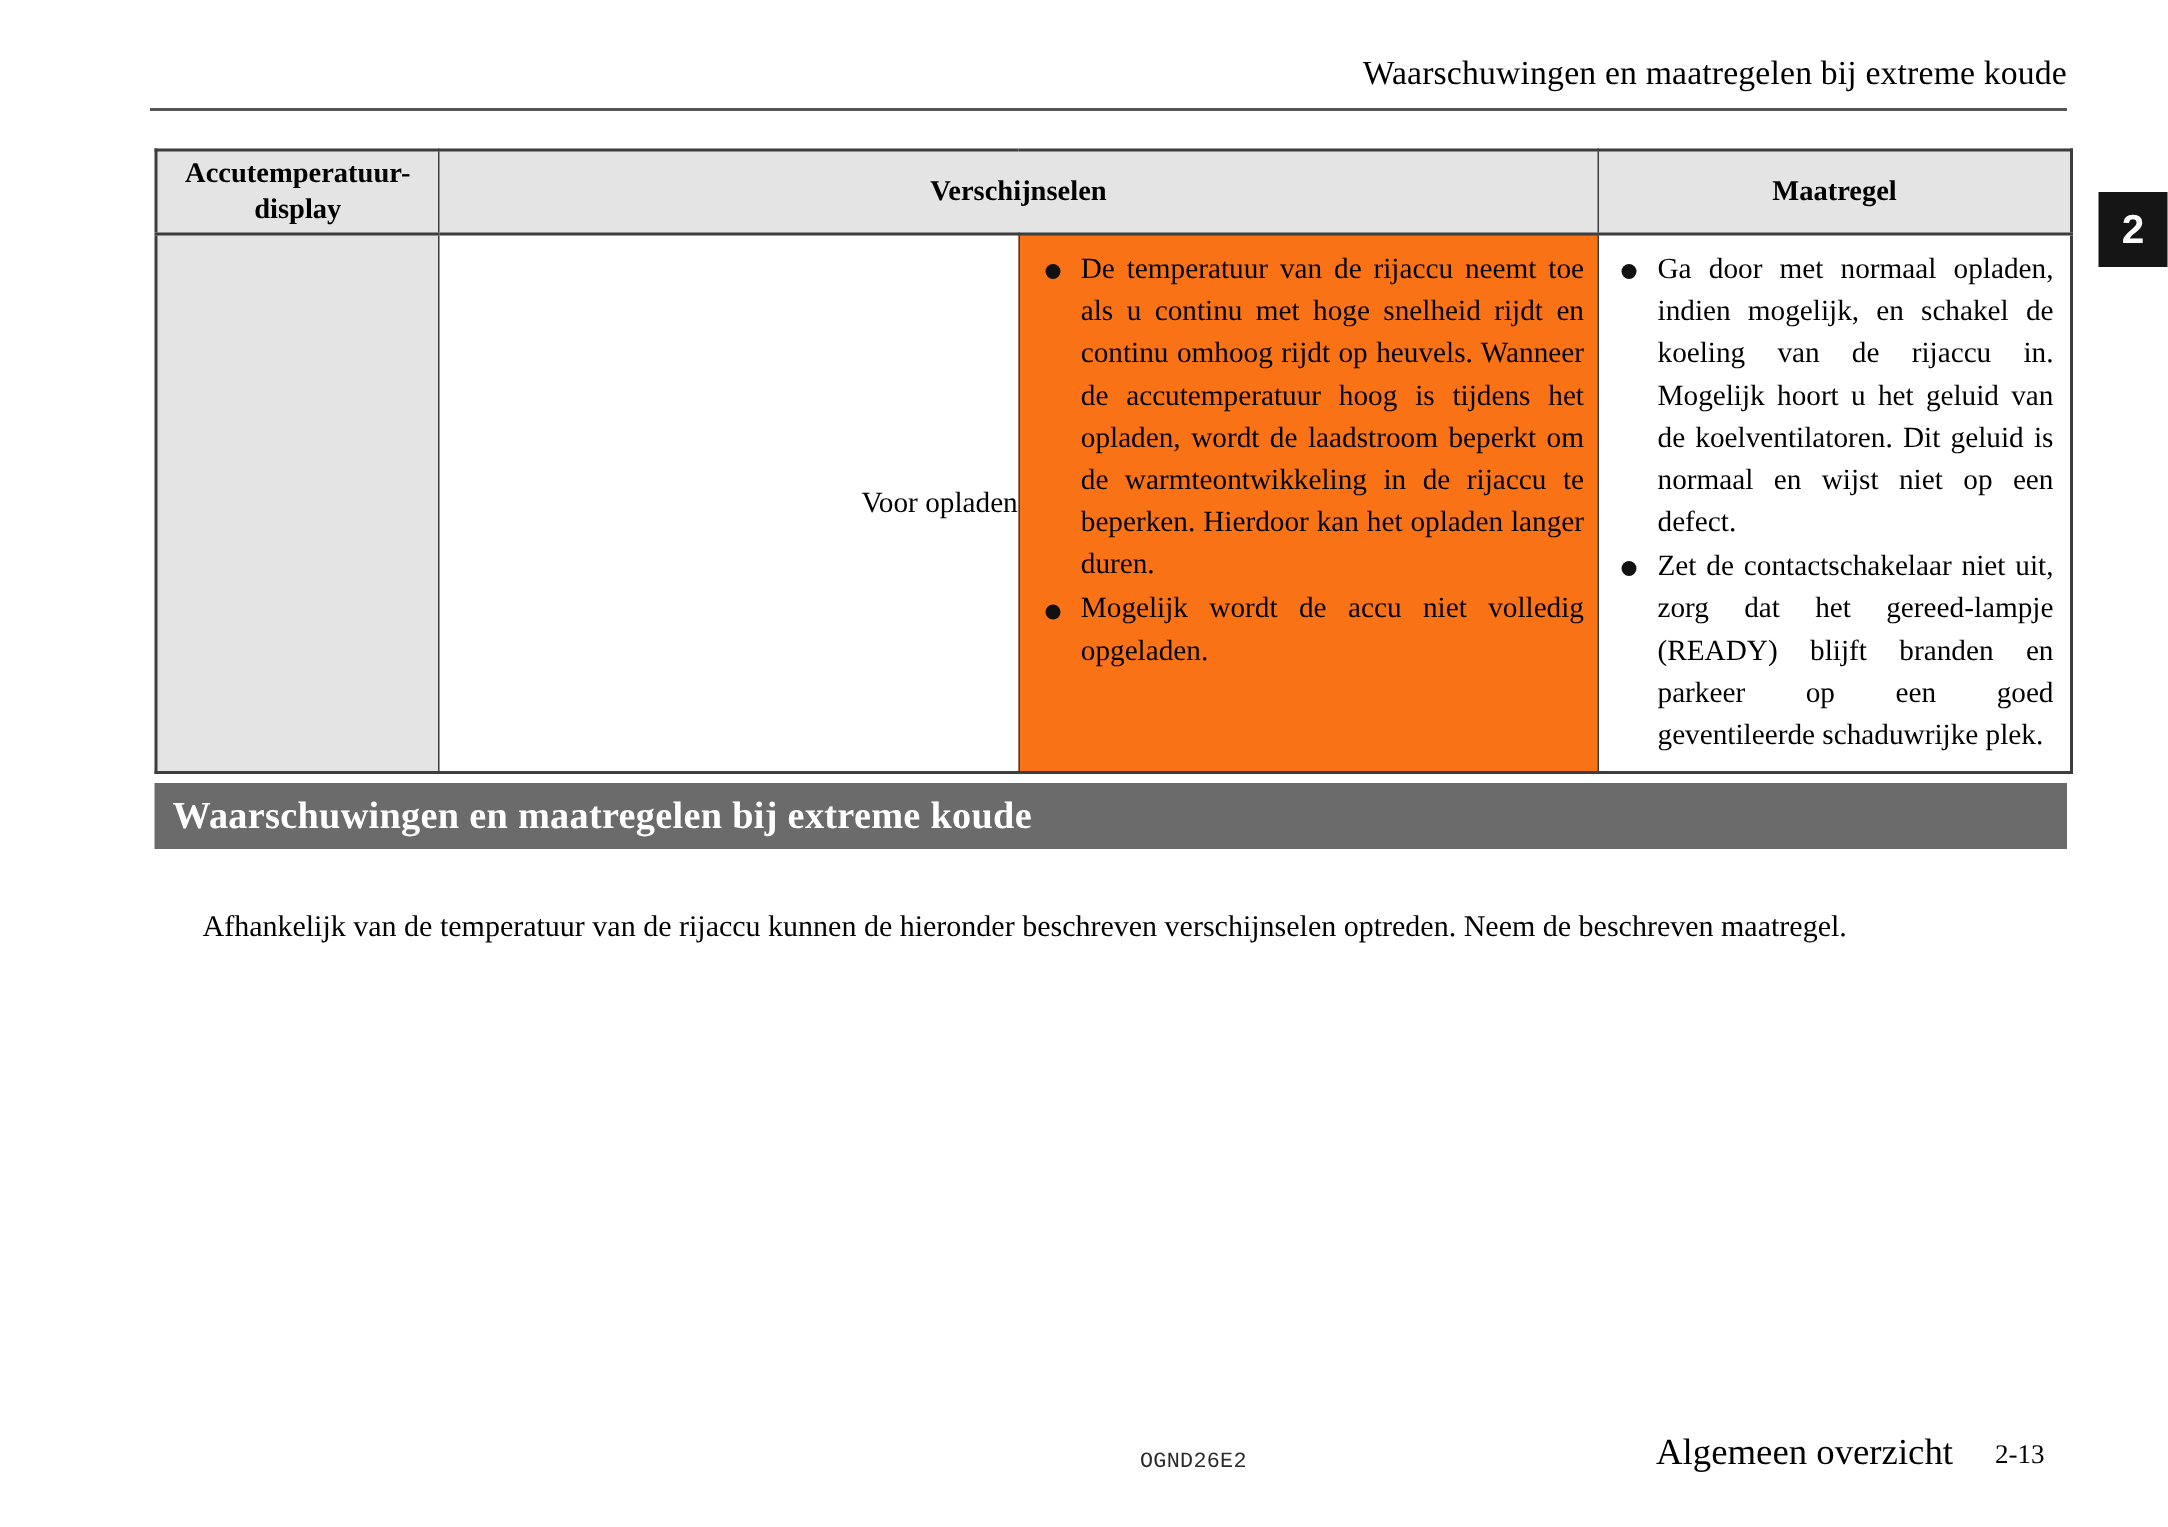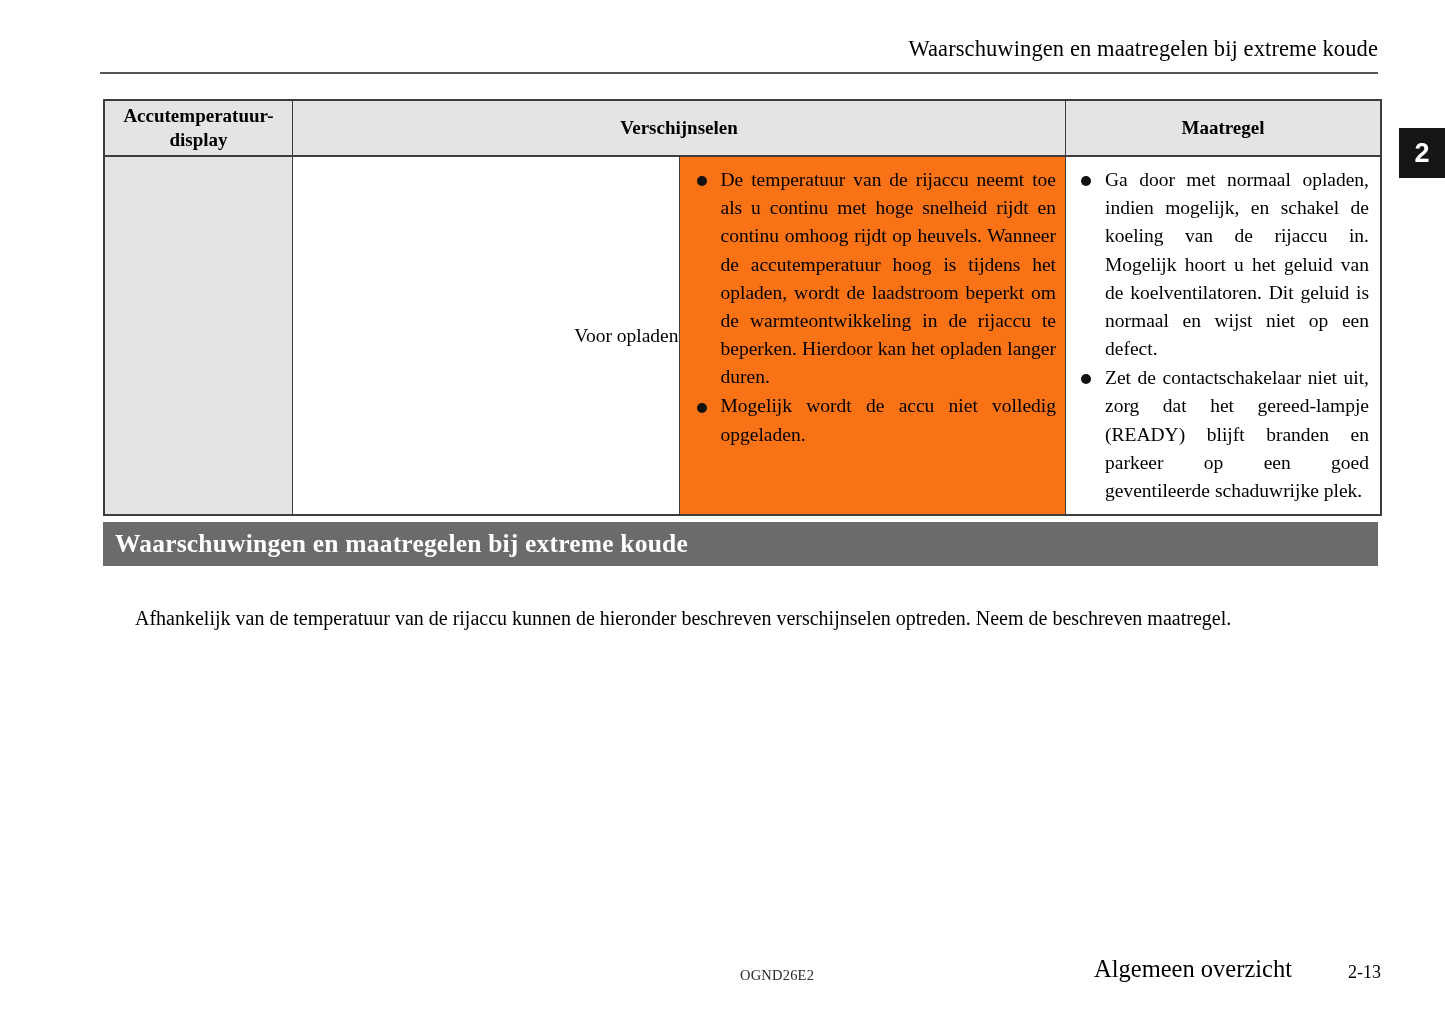--- a/index.html
+++ b/index.html
@@ -167,34 +167,34 @@
     top: 584px;
     width: 1278px;
     font-size: 20px;
     line-height: 1.4;
     margin-left: 32px;
   }
 
   
   .doc-code {
     position: absolute;
-    left: 740px;
+    left: 760px;
     top: 967px;
-    font-family: Liberation Serif, serif;
+    font-family: Liberation Mono, monospace;
     font-size: 14.5px;
     color: #2b2b2b;
     letter-spacing: .2px;
   }
   .footer-right {
     position: absolute;
-    right: 64px;
+    right: 82px;
     top: 955px;
     display: flex;
-    align-items: flex-end;
-    gap: 56px;
+    align-items: center;
+    gap: 28px;
     font-size: 24.5px;
   }
   .footer-right .page-num { font-size: 18px; }
 </style>
 </head>
 <body>
 
 <div id="page">
 
   <div class="running-head">Waarschuwingen en maatregelen bij extreme koude</div>

